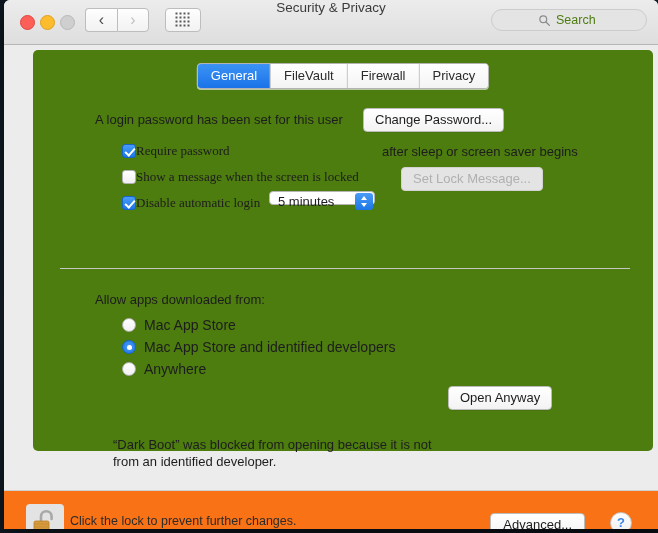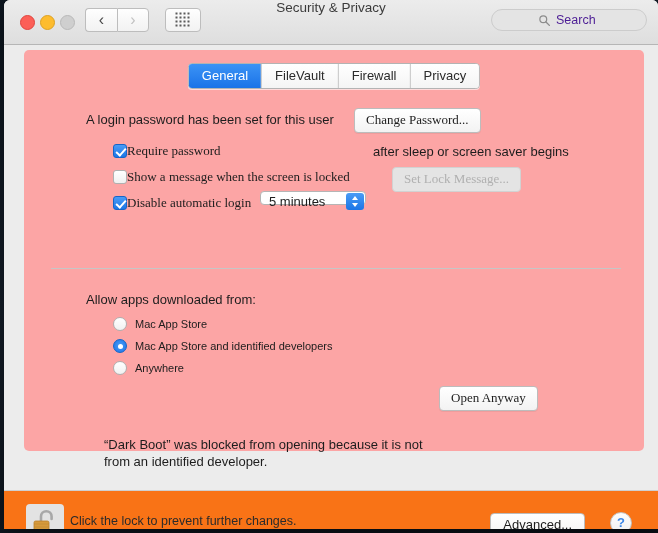--- a/index.html
+++ b/index.html
@@ -107,29 +107,29 @@
   }
   #search-icon {
     position: absolute;
     left: 46px; top: 4px;
     width: 13px; height: 13px;
   }
   #search-placeholder {
     position: absolute;
     left: 64px; top: 3px;
     font-size: 12.5px;
-    color: #4c1d95;
+    color: #4d7c0f;
   }
 
   
   #panel {
     position: absolute;
-    left: 20px; top: 50px;
+    left: 29px; top: 50px;
     width: 620px; height: 401px;
-    background: #fca5a5;
+    background: #4d7c0f;
     border-radius: 5px;
   }
 
   
   #tabbar {
     position: absolute;
     left: 50%;
     transform: translateX(-50%);
     top: 13px;
     display: flex;
@@ -166,21 +166,20 @@
     position: absolute;
     font-size: 13px;
     color: #1d1d1d;
     background: linear-gradient(to bottom, #ffffff, #f3f3f3);
     border: 1px solid #bcbcbc;
     border-radius: 4px;
     padding: 3px 11px 4px;
     white-space: nowrap;
     box-sizing: border-box;
     box-shadow: 0 1px 0 rgba(0,0,0,0.05);
-    font-family: Liberation Serif, serif;
   }
   .pushbtn.disabled {
     color: #b0b0b0;
     background: #e4e4e4;
     border-color: #d2d2d2;
     box-shadow: none;
   }
 
   
   .cbrow { position: absolute; display: flex; align-items: center; }
@@ -266,21 +265,21 @@
   }
   .radio.selected::after {
     content: "";
     position: absolute;
     left: 50%; top: 50%;
     width: 5px; height: 5px;
     margin: -2.5px 0 0 -2.5px;
     border-radius: 50%;
     background: #ffffff;
   }
-  .radiotext { font-size: 11px; color: #1d1d1d; margin-left: 8px; white-space: nowrap; text-align: center; }
+  .radiotext { font-size: 14px; color: #1d1d1d; margin-left: 8px; white-space: nowrap; text-align: center; }
 
   
   #blocked-msg {
     position: absolute;
     left: 80px; top: 386px;
     width: 340px;
     font-size: 13px;
     color: #1d1d1d;
     line-height: 17px;
   }

